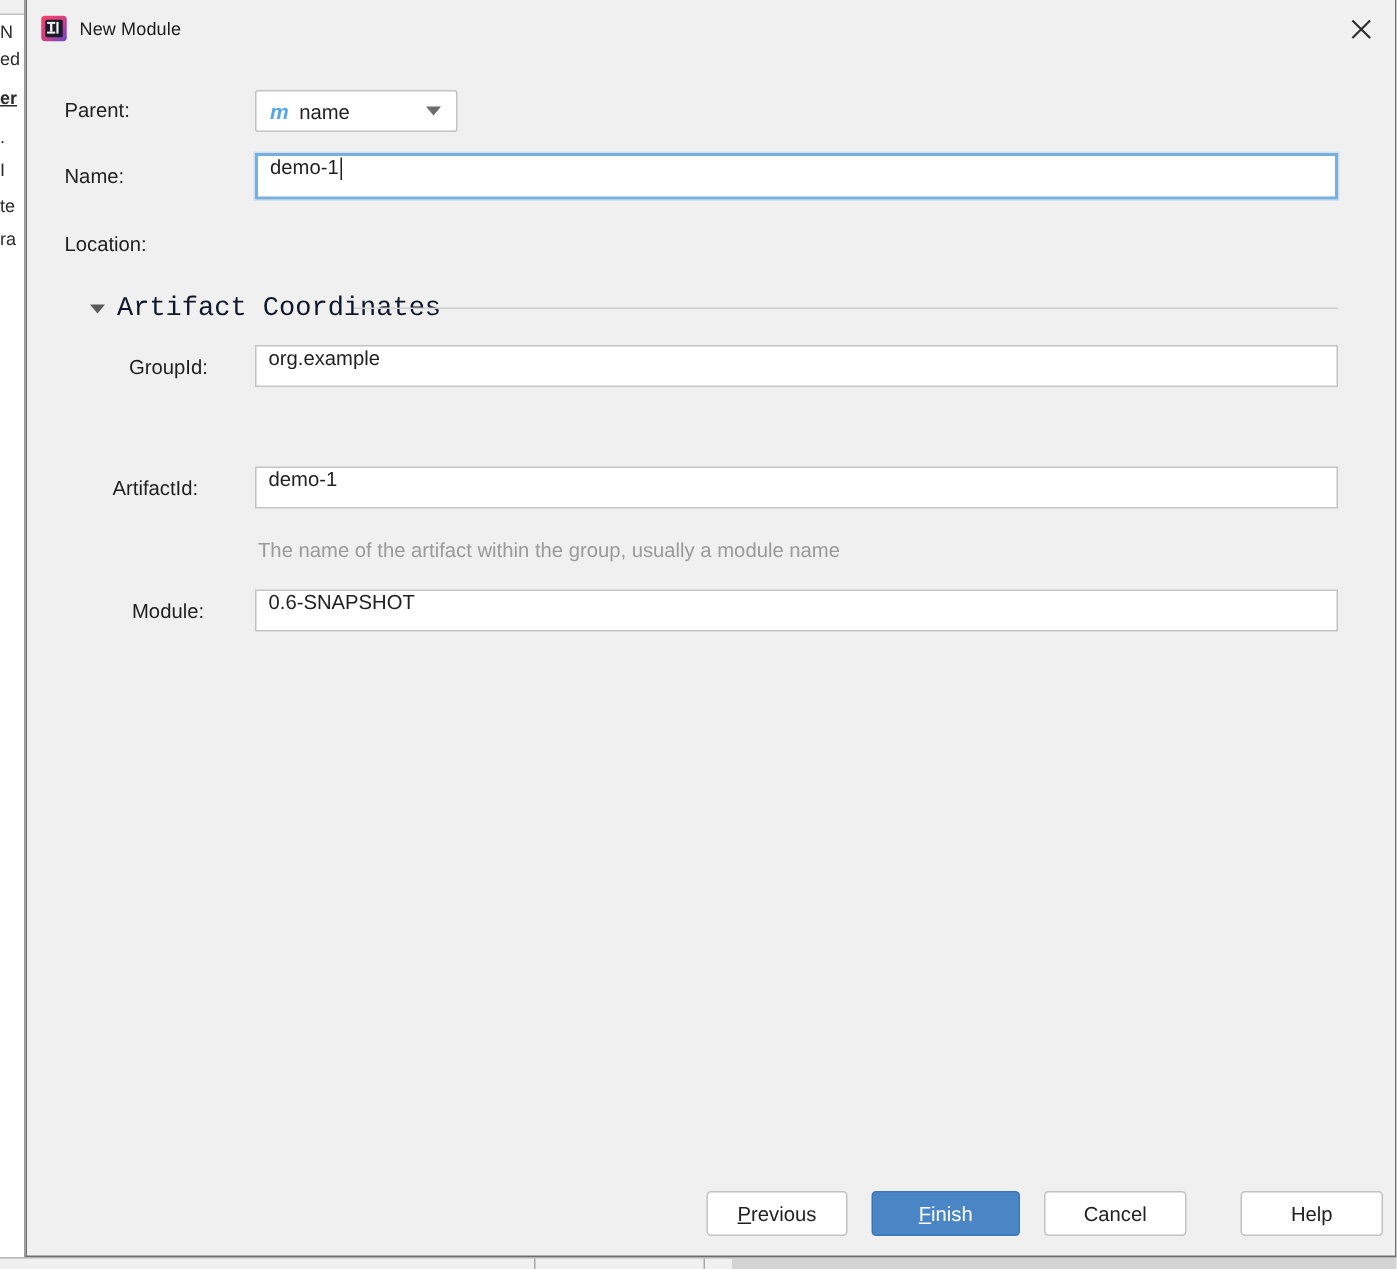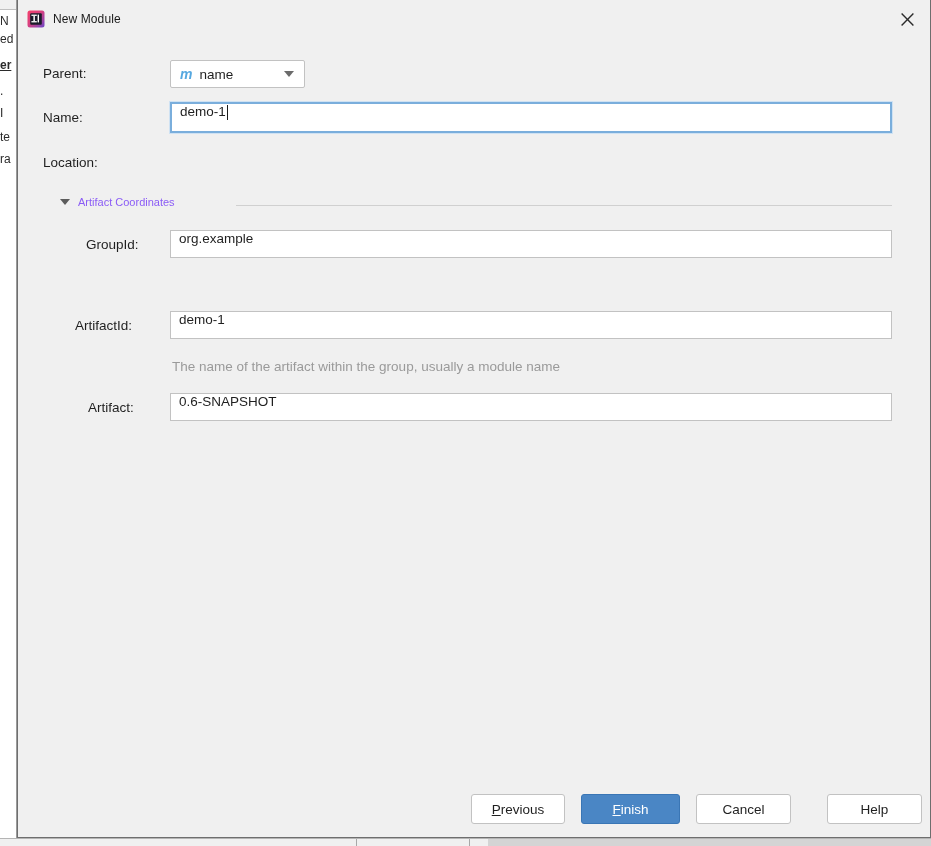--- a/index.html
+++ b/index.html
@@ -221,23 +221,24 @@
     cursor: pointer;
   }
   .tri {
     width: 0; height: 0;
     border-left: 5.5px solid transparent;
     border-right: 5.5px solid transparent;
     border-top: 6px solid #5c5c5c;
     margin-right: 8px;
   }
   .section-title {
-    font-size: 11px;
-    color: #8b5cf6;
-    white-space: nowrap;
+    font-size: 18px;
+    color: #0f172a;
+    white-space: nowrap;
+    font-family: Liberation Mono, monospace;
   }
   .section-rule {
     position: absolute;
     height: 1px;
     background: #d0d0d0;
   }
 
   .hint {
     position: absolute;
     font-size: 13.5px;
@@ -352,21 +353,21 @@
     <div class="textfield" style="left:152px; top:230px; width:722px; height:28px;">
       <span class="tf-val">org.example</span>
     </div>
 
     <div class="row-label" style="left:57px; top:317px;">ArtifactId:</div>
     <div class="textfield" style="left:152px; top:311px; width:722px; height:28px;">
       <span class="tf-val">demo-1</span>
     </div>
     <div class="hint" style="left:154px; top:359px;">The name of the artifact within the group, usually a module name</div>
 
-    <div class="row-label" style="left:70px; top:399px;">Artifact:</div>
+    <div class="row-label" style="left:70px; top:399px;">Module:</div>
     <div class="textfield" style="left:152px; top:393px; width:722px; height:28px;">
       <span class="tf-val">0.6-SNAPSHOT</span>
     </div>
 
     <div class="btn" style="left:453px; top:794px; width:94px;">
       <span class="mn">P</span>
         <span>revious</span>
     </div>
     <div class="btn default" style="left:563px; top:794px; width:99px;">
       <span class="mn">F</span>

